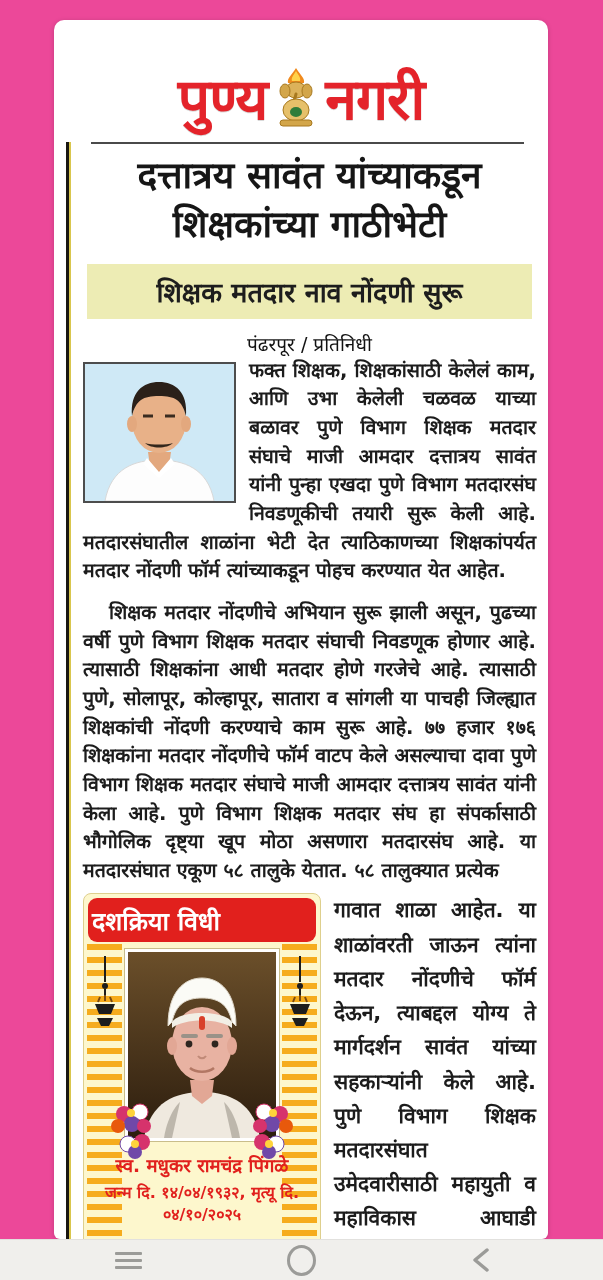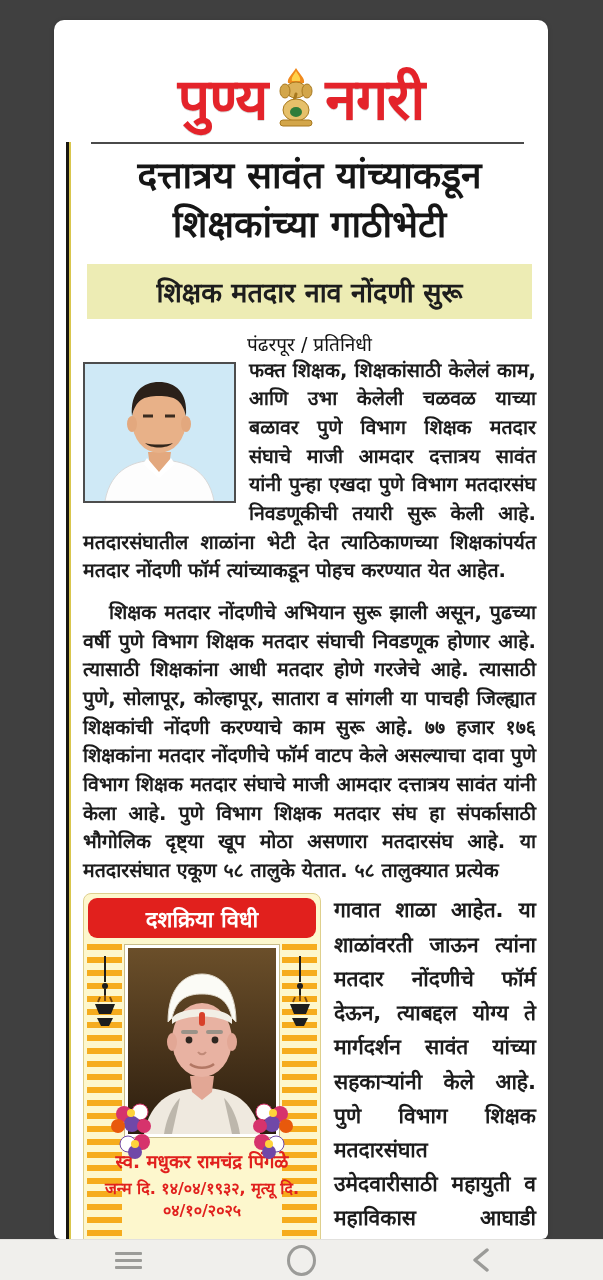--- a/index.html
+++ b/index.html
@@ -1,17 +1,17 @@
 <!DOCTYPE html>
 <html><head>
 <meta charset="utf-8">
 <style>
   html,body{margin:0;padding:0;}
   body{font-family:"DejaVu Sans",sans-serif;}
-  .screen{position:relative;width:603px;height:1280px;background:#404040;overflow:hidden;}
+  .screen{position:relative;width:603px;height:1280px;background:#ec4899;overflow:hidden;}
 
   
   .card{position:absolute;left:54px;top:20px;width:494px;height:1219px;background:#ffffff;
         border-radius:10px 10px 6px 6px;box-shadow:0 1px 5px rgba(0,0,0,.18);overflow:hidden;}
 
   
   .masthead{height:92px;display:flex;align-items:flex-end;justify-content:center;gap:4px;padding-top:16px;}
   .brand{color:#e4232a;font-size:57px;font-weight:800;line-height:1;letter-spacing:-1px;
          text-shadow:0 1px 0 rgba(0,0,0,.15);}
   .ganesh{width:46px;height:62px;margin:0 2px;flex:none;}
@@ -34,21 +34,21 @@
   .p2{text-indent:26px;margin-top:13px;}
 
   
   .columns{display:flex;gap:13px;margin-top:8px;}
   .coltext{flex:1;font-size:21px;font-weight:600;line-height:1.63;text-align:justify;color:#1c1c1c;}
 
   
   .ad{flex:none;width:236px;height:382px;background:#fdf7cd;border:1px solid #decf8d;border-radius:8px;
       position:relative;overflow:hidden;}
   .ad-header{position:relative;z-index:3;margin:4px 4px 0;background:#e1201d;border-radius:9px;color:#fff;
-             text-align:center;font-size:22px;font-weight:800;padding:5px 16px;}
+             text-align:left;font-size:25px;font-weight:800;padding:5px 4px;}
   .stripe{position:absolute;top:50px;bottom:0;width:35px;z-index:1;
           background:repeating-linear-gradient(180deg,#f6ac1d 0 6px,#fdf7cd 6px 13px);}
   .stripe.left{left:3px;} .stripe.right{right:3px;}
   .lamp{position:absolute;top:12px;left:50%;transform:translateX(-50%);width:26px;height:86px;}
   .ad-photo{position:relative;z-index:2;margin:7px auto 0;width:148px;height:186px;border:3px solid #fff;
             outline:1px solid #c9bd8a;background:linear-gradient(#6b4f2a,#2c1d0e);}
   .ad-photo svg{display:block;width:100%;height:100%;}
   .flower{position:absolute;z-index:4;width:56px;height:62px;}
   .flower.fl-left{left:22px;top:206px;} .flower.fl-right{right:22px;top:206px;}
   .ad-name{position:relative;z-index:2;color:#e1201d;font-weight:700;font-size:18.5px;text-align:center;margin-top:11px;}

